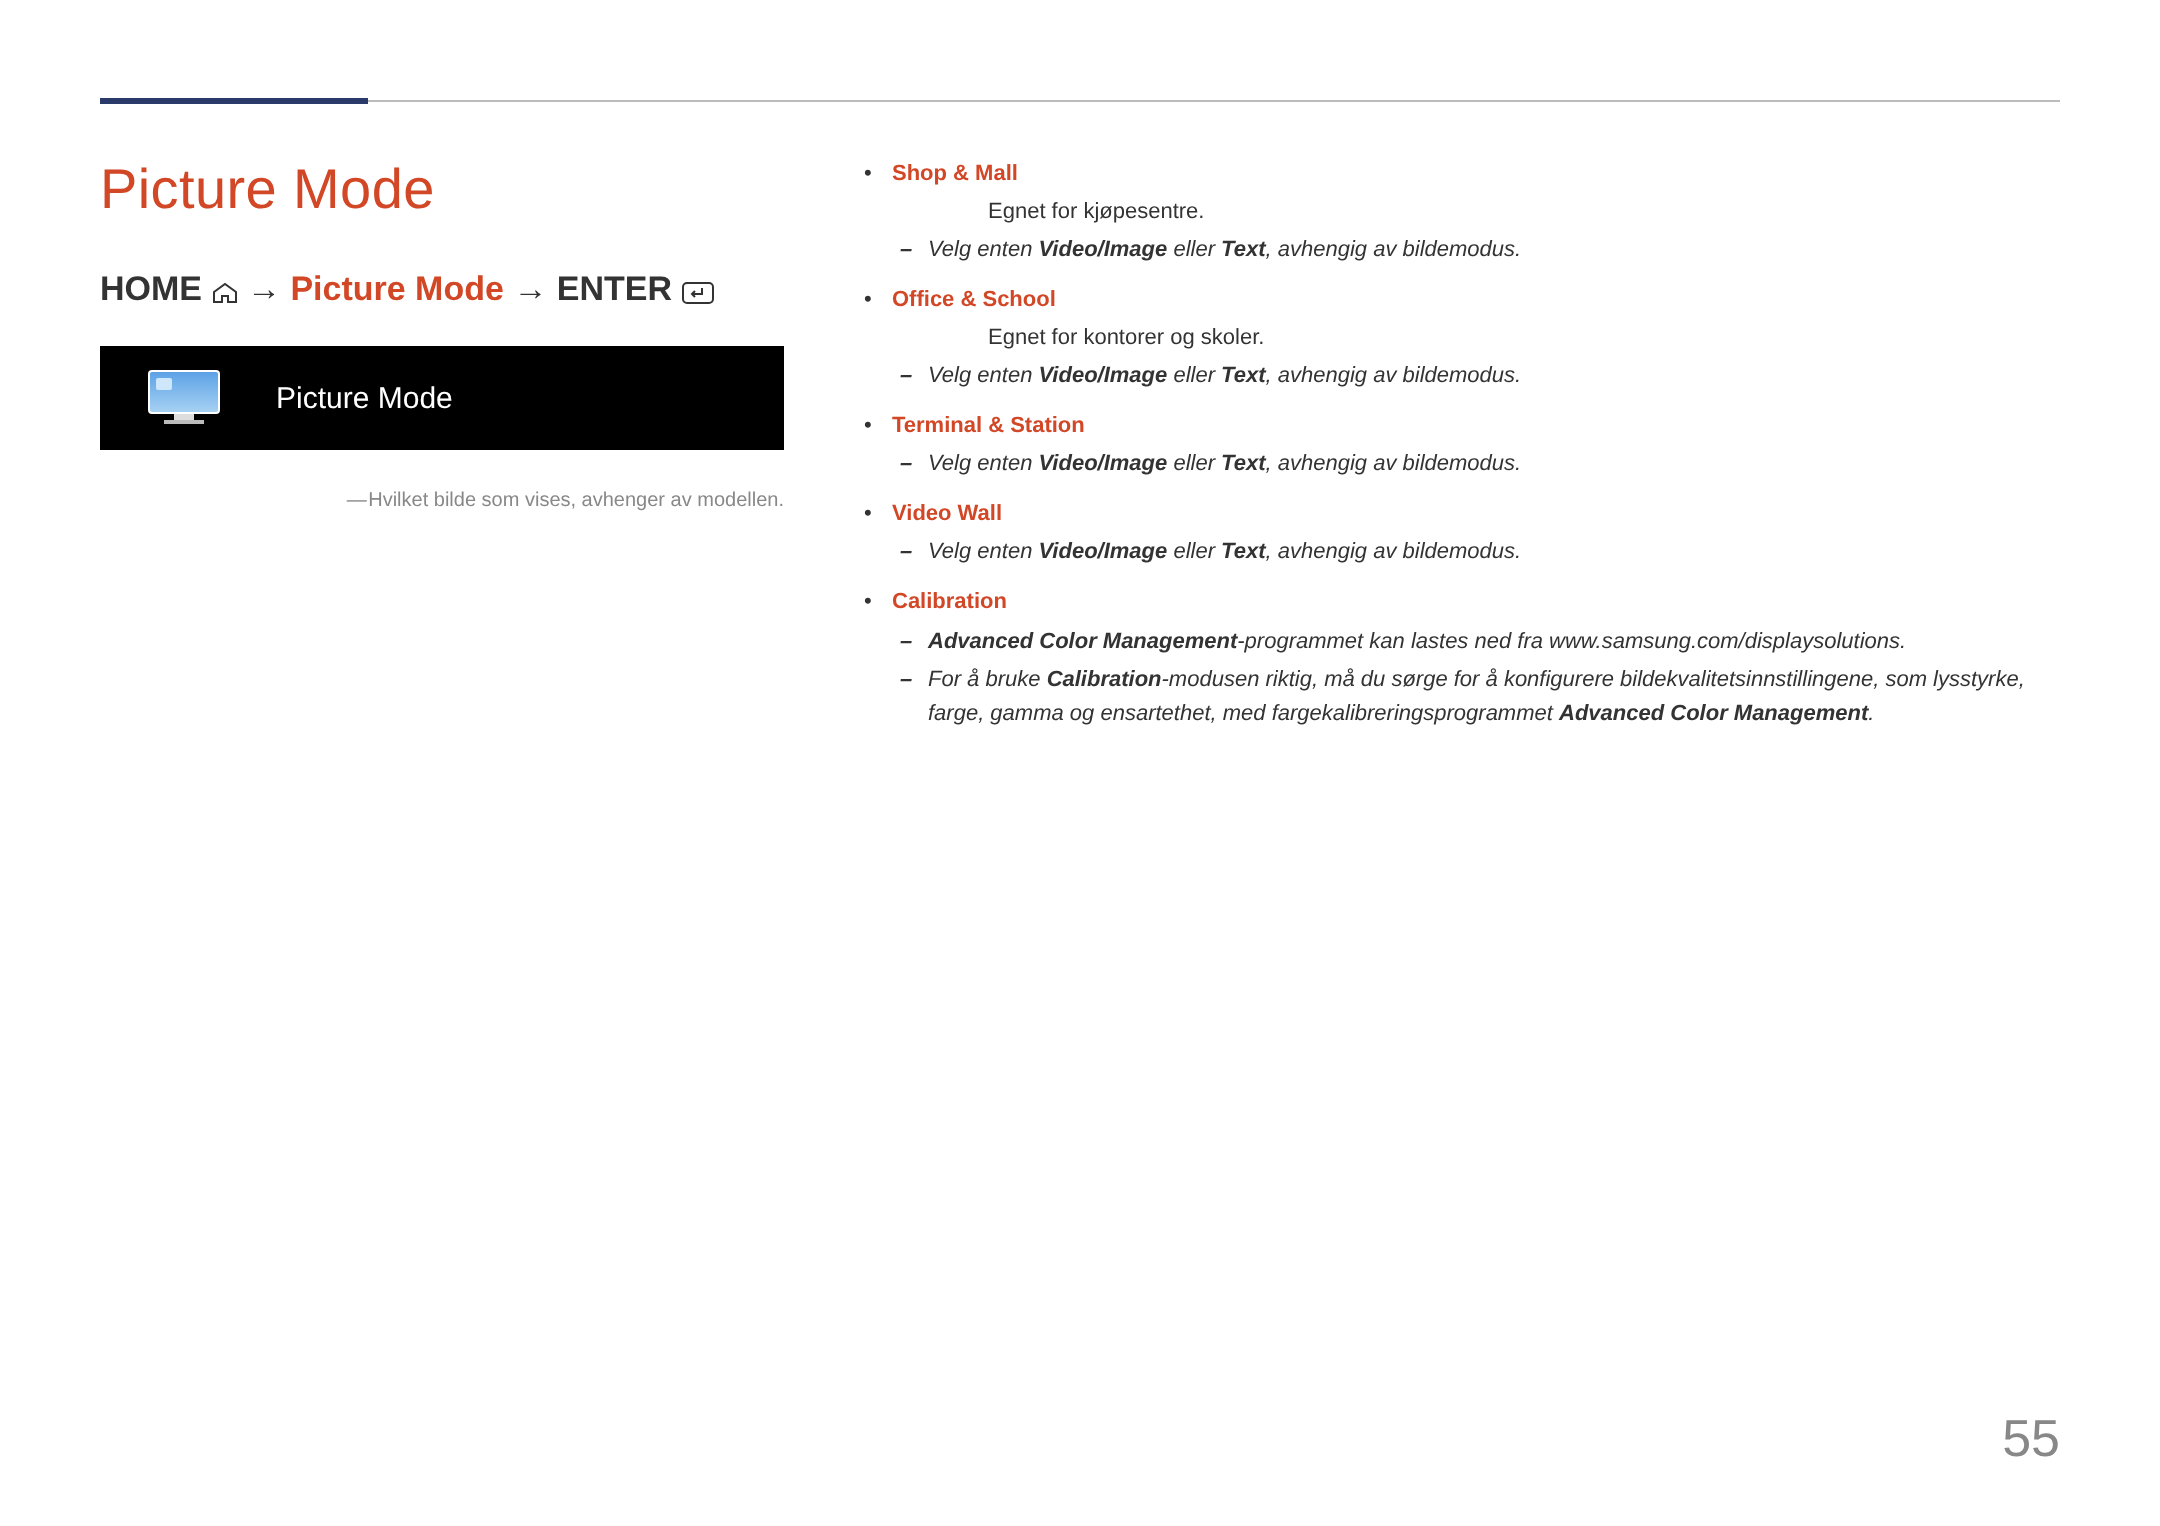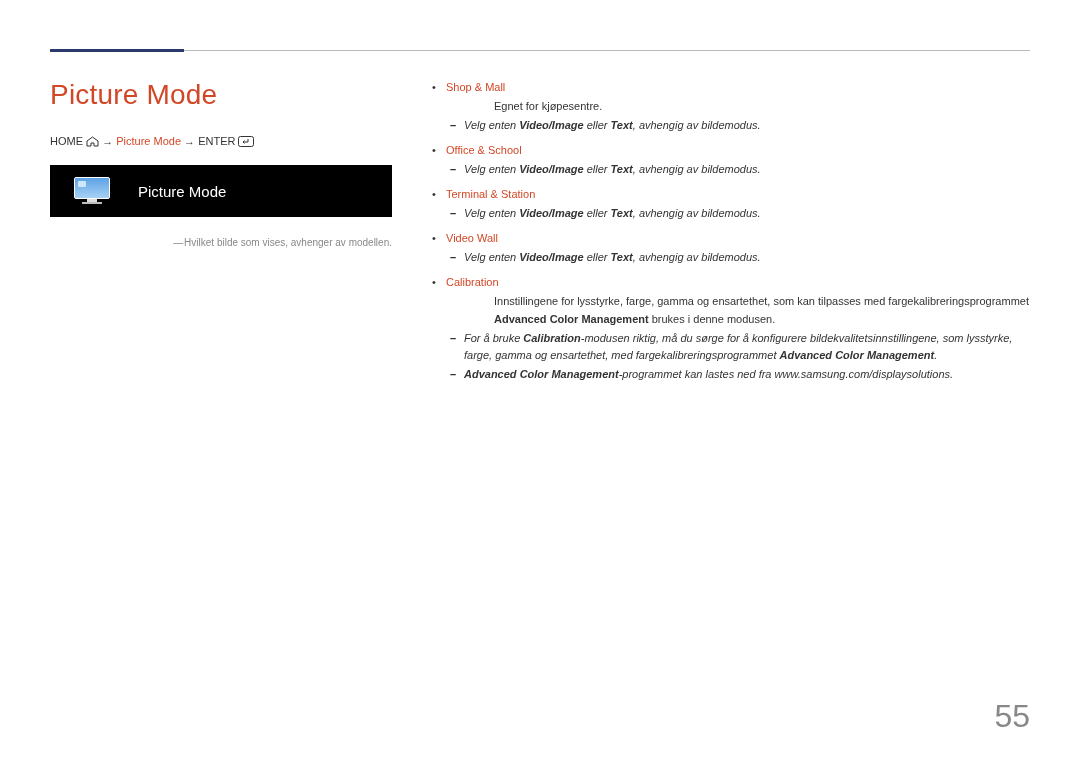--- a/index.html
+++ b/index.html
@@ -44,22 +44,22 @@
     line-height: 1.55;
   }
   h1.title {
     color: #d24726;
     font-weight: 400;
     font-size: 28px;
     margin: 0 0 24px 0;
     letter-spacing: 0.2px;
   }
   .breadcrumb {
-    font-size: 11px;
-    font-weight: normal;
+    font-size: 17px;
+    font-weight: bold;
     margin-bottom: 16px;
   }
   .breadcrumb .accent { color: #d24726; }
   .icon-inline {
     display: inline-block;
     vertical-align: -2px;
   }
   .screenshot {
     background: #000;
     width: 100%;
@@ -128,21 +128,21 @@
   }
   ul.modes > li::before {
     content: "•";
     position: absolute;
     left: 4px;
     top: 0;
     color: #333;
   }
   .mode-name {
     color: #d24726;
-    font-weight: normal;
+    font-weight: bold;
   }
   .mode-desc { margin: 2px 0 2px 0; padding-left: 48px; }
   ul.sub {
     list-style: none;
     padding: 0;
     margin: 2px 0 0 0;
     font-style: italic;
   }
   ul.sub > li {
     position: relative;
@@ -155,21 +155,21 @@
     left: 4px;
     top: 0;
     color: #333;
     font-weight: bold;
   }
   .b { font-weight: bold; }
   .page-number {
     position: absolute;
     right: 50px;
     bottom: 28px;
-    font-size: 32px;
+    font-size: 26px;
     color: #888;
     font-weight: 300;
   }
 </style>
 </head>
 <body>
 
 <div class="page">
   <div class="header-rule">
       <div class="accent"></div>
@@ -217,47 +217,45 @@
       <ul class="modes">
         <li>
           <span class="mode-name">Shop &amp; Mall</span>
           <div class="mode-desc">Egnet for kjøpesentre.</div>
           <ul class="sub">
               <li><span>Velg enten </span><span class="b">Video/Image</span><span> eller </span><span class="b">Text</span><span>, avhengig av bildemodus.</span></li>
             </ul>
         </li>
         <li>
           <span class="mode-name">Office &amp; School</span>
+          <div class="mode-desc">Egnet for kontorer og skoler.</div>
           <ul class="sub">
               <li><span>Velg enten </span><span class="b">Video/Image</span><span> eller </span><span class="b">Text</span><span>, avhengig av bildemodus.</span></li>
             </ul>
         </li>
         <li>
           <span class="mode-name">Terminal &amp; Station</span>
           <ul class="sub">
               <li><span>Velg enten </span><span class="b">Video/Image</span><span> eller </span><span class="b">Text</span><span>, avhengig av bildemodus.</span></li>
             </ul>
         </li>
         <li>
           <span class="mode-name">Video Wall</span>
           <ul class="sub">
               <li><span>Velg enten </span><span class="b">Video/Image</span><span> eller </span><span class="b">Text</span><span>, avhengig av bildemodus.</span></li>
             </ul>
         </li>
         <li>
           <span class="mode-name">Calibration</span>
-          <div class="mode-desc">
-            <span>Innstillingene for lysstyrke, farge, gamma og ensartethet, som kan tilpasses med fargekalibreringsprogrammet </span><span class="b">Advanced Color Management</span><span> brukes i denne modusen.</span>
-          </div>
-          <ul class="sub">
+          <ul class="sub">
+            <li>
+              <span class="b">Advanced Color Management</span><span>-programmet kan lastes ned fra www.samsung.com/displaysolutions.</span>
+            </li>
             <li>
               <span>For å bruke </span><span class="b">Calibration</span><span>-modusen riktig, må du sørge for å konfigurere bildekvalitetsinnstillingene, som lysstyrke, farge, gamma og ensartethet, med fargekalibreringsprogrammet </span><span class="b">Advanced Color Management</span><span>.</span>
-            </li>
-            <li>
-              <span class="b">Advanced Color Management</span><span>-programmet kan lastes ned fra www.samsung.com/displaysolutions.</span>
             </li>
           </ul>
         </li>
       </ul>
     </div>
   </div>
 </div>
 
 <div class="page-number">55</div>
 

